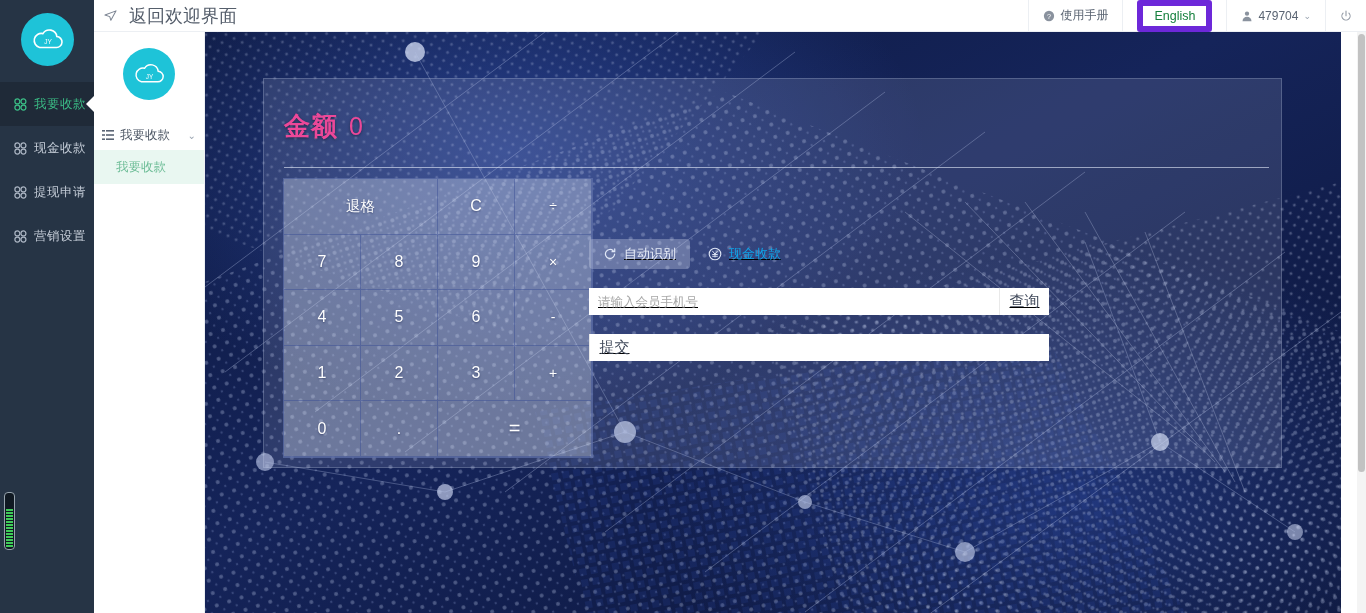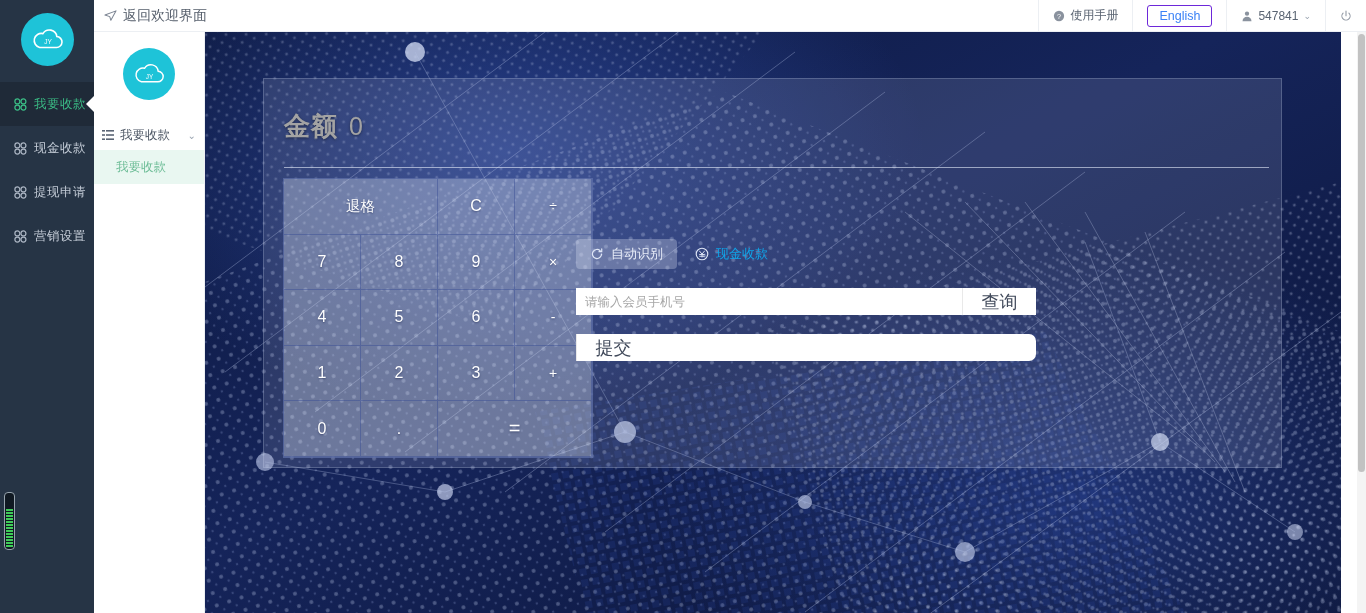--- a/index.html
+++ b/index.html
@@ -66,33 +66,33 @@
     background: #e9f7f1; color: #6dbd97; font-size: 12.5px; cursor: pointer;
   }
 
   
   .topbar {
     position: absolute; left: 94px; top: 0; width: 1272px; height: 32px;
     background: #ffffff; z-index: 40; display: flex; align-items: center;
     border-bottom: 1px solid #eceff3;
   }
   .back-link {
-    display: flex; align-items: center; gap: 6px; margin-left: 10px;
-    color: #555e6b; font-size: 14px; cursor: pointer;
+    display: flex; align-items: center; gap: 12px; margin-left: 10px;
+    color: #555e6b; font-size: 18px; cursor: pointer;
   }
   .back-link svg { width: 13px; height: 13px; display:block; }
   .topbar-right { margin-left: auto; display: flex; align-items: stretch; height: 32px; }
   .tb-cell {
     display: flex; align-items: center; gap: 5px; padding: 0 14px;
     border-left: 1px solid #eceff3; font-size: 12px; color: #5a6472; cursor: pointer;
   }
   .tb-cell svg { width: 12px; height: 12px; display:block; }
   .lang-btn {
-    border: 1px solid #6d28d9; border-radius: 3px; padding: 3px 11px;
-    font-size: 12.5px; color: #3b82f6; cursor: pointer; background: #fff;
+    border: 6px solid #6d28d9; border-radius: 3px; padding: 3px 11px;
+    font-size: 12.5px; color: #15803d; cursor: pointer; background: #fff;
   }
   .tb-cell .caret { font-size: 9px; color: #98a2af; }
 
   
   .stage {
     position: absolute; left: 205px; top: 32px; width: 1136px; height: 581px;
     overflow: hidden; z-index: 10; background: #101c45;
   }
   .stage-bg { position: absolute; inset: 0; }
 
@@ -109,21 +109,21 @@
     background: #c2c2c2; border-radius: 4px;
   }
 
   
   .panel {
     position: absolute; left: 58px; top: 46px; width: 1019px; height: 390px;
     background: rgba(176,186,214,0.17);
     border: 1px solid rgba(200,210,235,0.25);
   }
   .panel-title {
-    position: absolute; left: 20px; top: 30px; color: #a3a3a3;
+    position: absolute; left: 20px; top: 30px; color: #ec4899;
     font-size: 26px; font-weight: 700; letter-spacing: 1px;
     text-shadow: 0 1px 3px rgba(0,0,0,.4);
     display: flex; align-items: baseline; gap: 11px;
   }
   .panel-title .amt { font-size: 25px; font-weight: 400; }
   .panel-divider {
     position: absolute; left: 20px; top: 88px; width: 985px; height: 1px;
     background: rgba(232,238,252,0.6);
   }
 
@@ -141,45 +141,45 @@
     border-right: 1px solid rgba(60,80,150,0.5);
     border-bottom: 1px solid rgba(60,80,150,0.5);
     text-shadow: 0 1px 2px rgba(20,30,70,.5);
     user-select: none;
   }
   .key.span2 { grid-column: span 2; font-size: 14.5px; }
   .key.eq { font-size: 20px; }
   .key.op { font-size: 14px; }
 
   
-  .rctrl { position: absolute; left: 312px; top: 160px; width: 530px; }
+  .rctrl { position: absolute; left: 325px; top: 160px; width: 530px; text-decoration: underline; }
   .btn-row { display: flex; align-items: center; gap: 14px; }
   .btn-auto {
     display: flex; align-items: center; gap: 7px; height: 30px; padding: 0 14px;
     background: rgba(214,221,238,0.32); border-radius: 4px;
     color: #e7ecf8; font-size: 13px; cursor: pointer;
   }
   .btn-auto svg, .btn-cash svg { width: 14px; height: 14px; display:block; }
   .btn-cash {
     display: flex; align-items: center; gap: 7px; height: 30px; padding: 0 4px;
     color: #0ea5e9; font-size: 13px; cursor: pointer;
   }
   .field-row {
     display: flex; align-items: stretch; height: 27px; margin-top: 19px;
-    background: #ffffff; width: 460px; border-radius: 7px;
+    background: #ffffff; width: 460px;
   }
   .field-row input {
     flex: 1; border: none; outline: none; padding: 0 9px;
     font-size: 12.5px; color: #333; font-family: "Liberation Sans", sans-serif;
     background: #ffffff;
   }
   .field-row input::placeholder { color: #a7a7a7; }
   .field-btn {
-    width: 74px; display: flex; align-items: center; justify-content: center;
-    font-size: 18px; color: #40495a; cursor: pointer; background: #ffffff;
+    width: 50px; display: flex; align-items: center; justify-content: center;
+    font-size: 15px; color: #40495a; cursor: pointer; background: #ffffff;
     border-left: 1px solid #e9e9e9;
   }
 </style>
 </head>
 <body>
 
 <div id="app">
 
   <div class="stage">
     <svg class="stage-bg" viewBox="0 0 1136 581" preserveAspectRatio="none">
@@ -379,21 +379,21 @@
         <span class="lang-btn">English</span>
       </div>
 
       <div class="tb-cell">
         <span>
           <svg viewBox="0 0 14 14">
             <circle cx="7" cy="4.3" r="2.5" fill="#8a929e"></circle>
             <path d="M1.8 13c0-3.1 2.3-5 5.2-5s5.2 1.9 5.2 5z" fill="#8a929e"></path>
           </svg>
         </span>
-        <span>547841</span>
+        <span>479704</span>
         <span class="caret">⌄</span>
       </div>
 
       <div class="tb-cell">
         <span>
           <svg viewBox="0 0 14 14" fill="none" stroke="#8a929e" stroke-width="1.2" stroke-linecap="round">
             <path d="M3.6 3.6a4.8 4.8 0 1 0 6.8 0"></path>
             <path d="M7 1.2v5.6"></path>
           </svg>
         </span>

